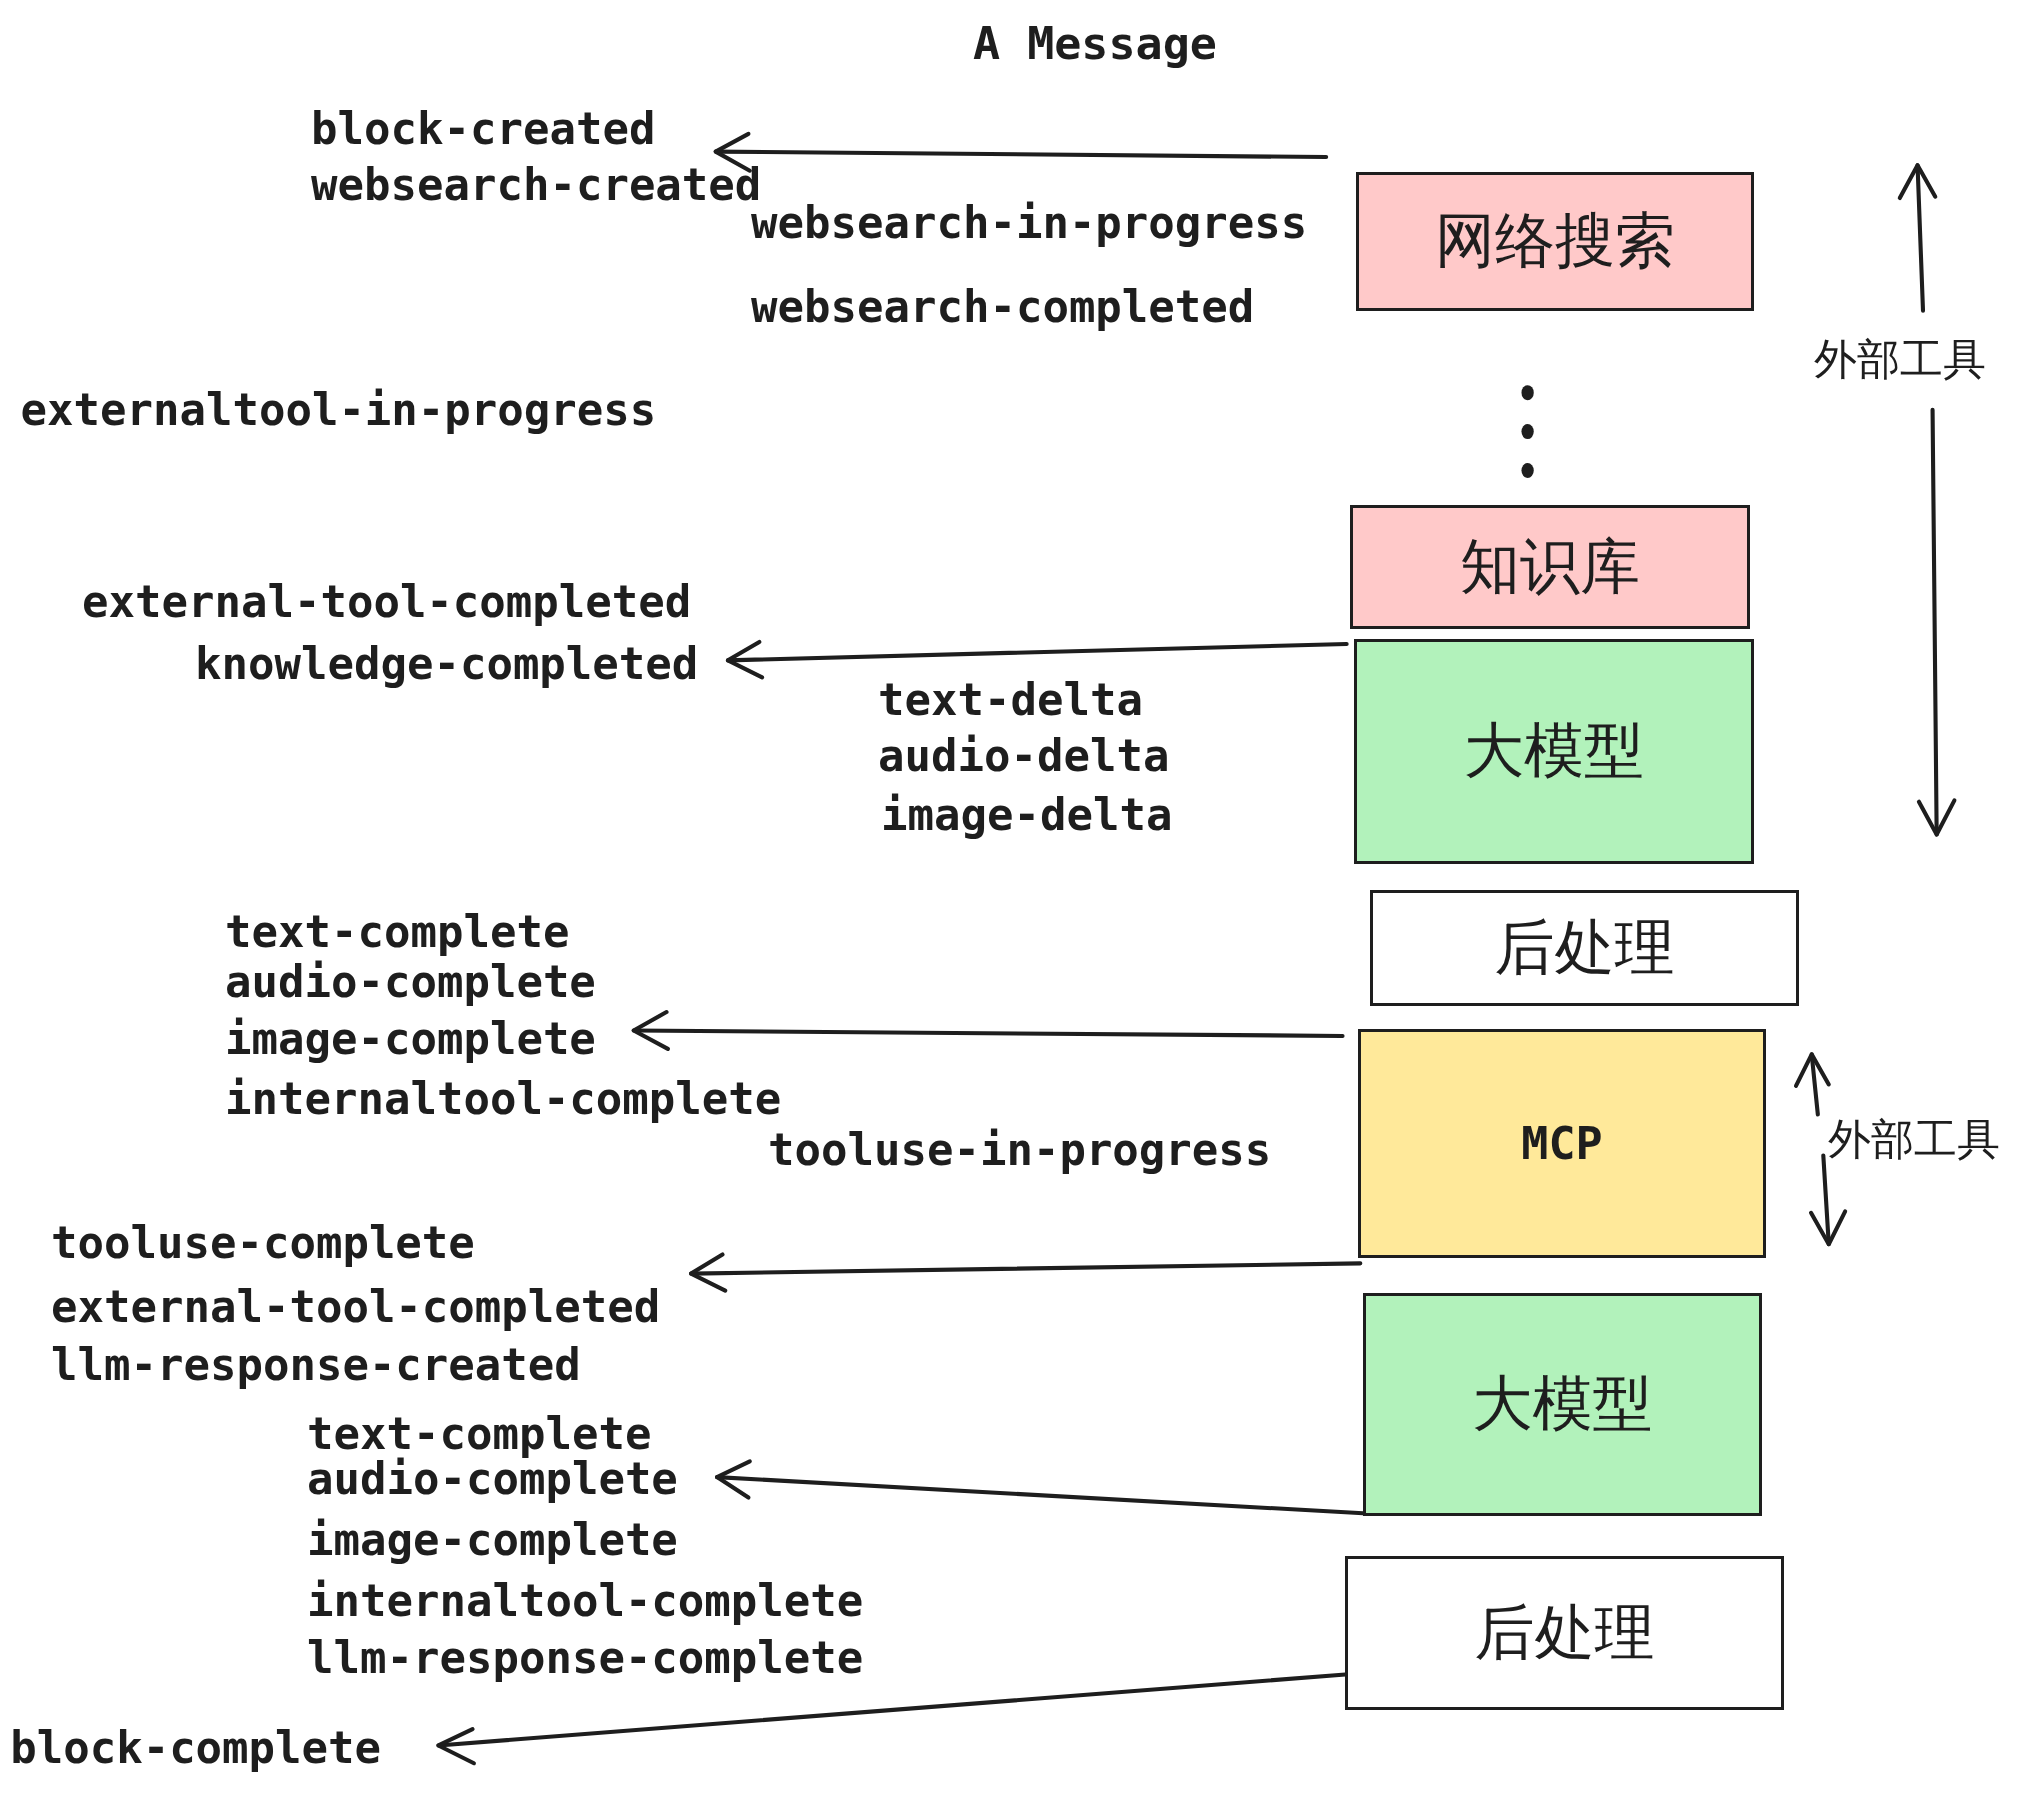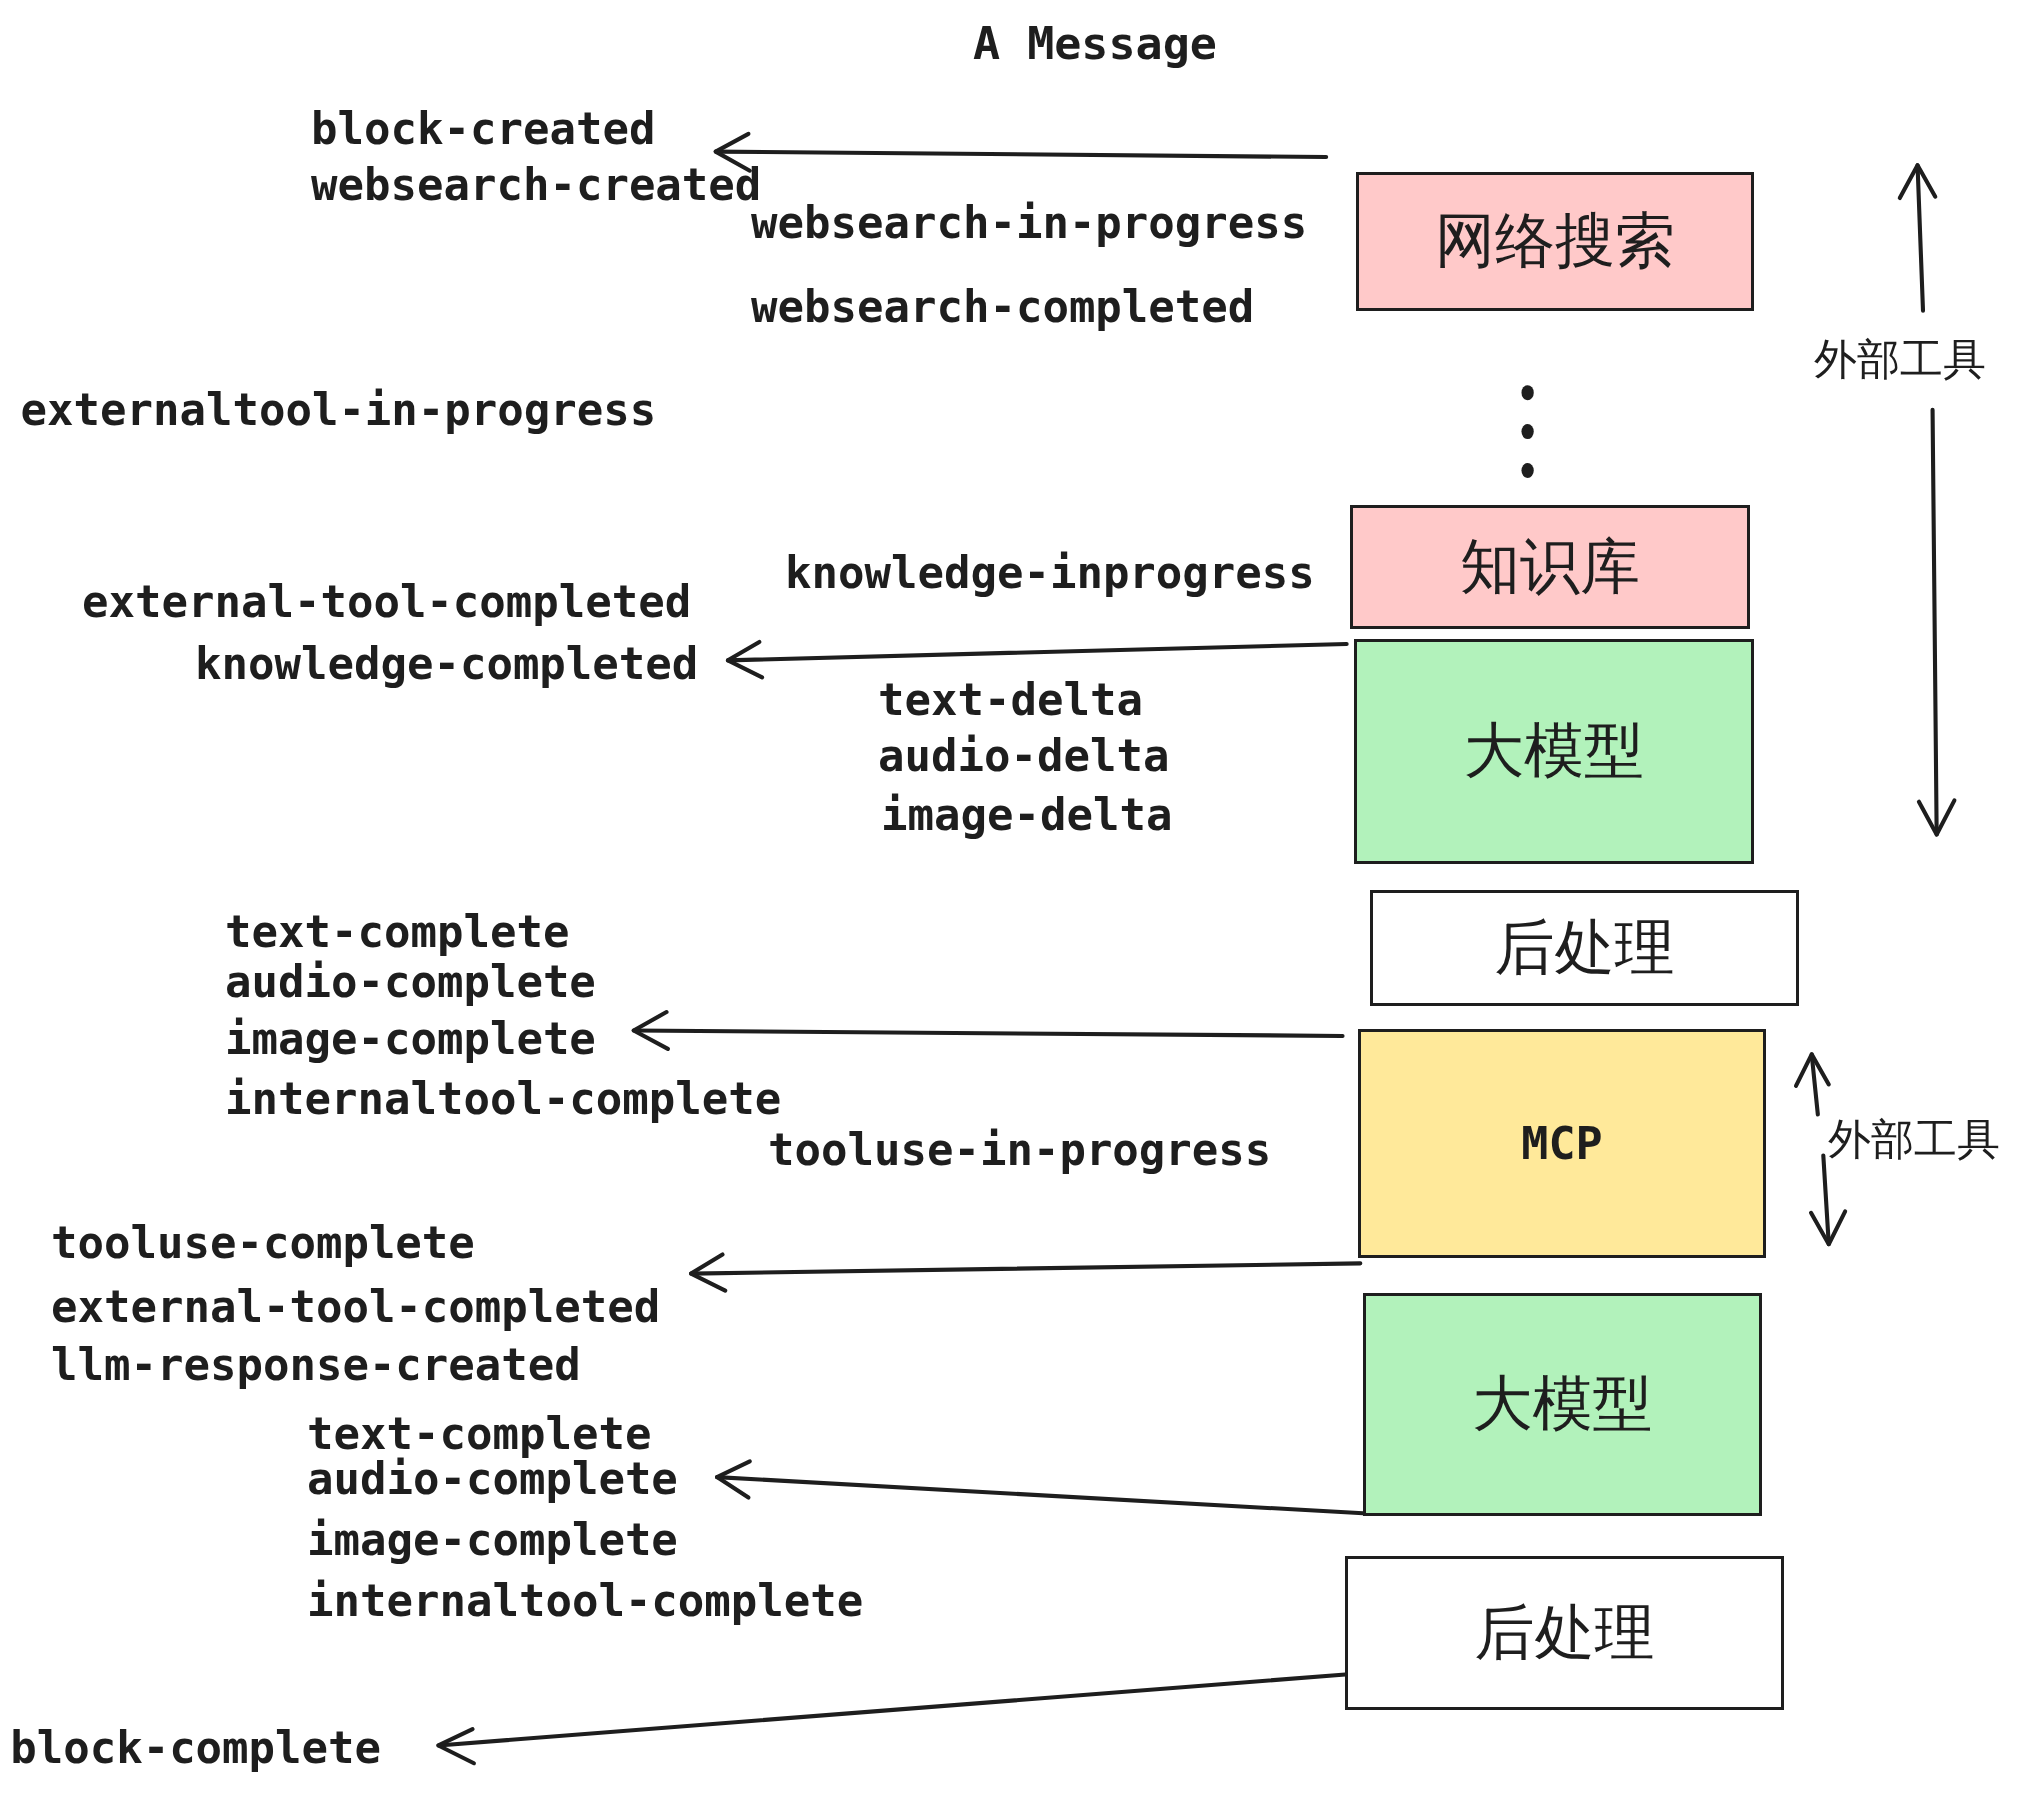--- a/index.html
+++ b/index.html
@@ -126,41 +126,41 @@
     </g>
   </svg>
 
   <div class="title" style="left:973px;top:20.5px;">A Message</div>
 
   <div class="ev" style="left:311px;top:107px;">block-created</div>
   <div class="ev" style="left:311px;top:163px;">websearch-created</div>
   <div class="ev" style="left:751px;top:201px;">websearch-in-progress</div>
   <div class="ev" style="left:751px;top:285px;">websearch-completed</div>
   <div class="ev" style="left:20.5px;top:388px;">externaltool-in-progress</div>
-  <div class="ev" style="left:785px;top:551px;">knowledge-inprogress</div>
   <div class="ev" style="left:82px;top:580px;">external-tool-completed</div>
   <div class="ev" style="left:195px;top:642px;">knowledge-completed</div>
 
   <div class="ev" style="left:878px;top:678px;">text-delta</div>
   <div class="ev" style="left:878px;top:734px;">audio-delta</div>
   <div class="ev" style="left:881px;top:793px;">image-delta</div>
 
   <div class="ev" style="left:225px;top:910px;">text-complete</div>
   <div class="ev" style="left:225px;top:960px;">audio-complete</div>
   <div class="ev" style="left:225px;top:1017px;">image-complete</div>
   <div class="ev" style="left:225px;top:1077px;">internaltool-complete</div>
   <div class="ev" style="left:768px;top:1128px;">tooluse-in-progress</div>
 
   <div class="ev" style="left:51px;top:1221px;">tooluse-complete</div>
   <div class="ev" style="left:51px;top:1285px;">external-tool-completed</div>
   <div class="ev" style="left:51px;top:1343px;">llm-response-created</div>
   <div class="ev" style="left:307px;top:1412px;">text-complete</div>
   <div class="ev" style="left:307px;top:1457px;">audio-complete</div>
   <div class="ev" style="left:307px;top:1518px;">image-complete</div>
   <div class="ev" style="left:307px;top:1579px;">internaltool-complete</div>
+  <div class="ev" style="left:307px;top:1636px;">llm-response-complete</div>
   <div class="ev" style="left:10.2px;top:1726px;">block-complete</div>
 
   <div class="box" style="left:1356px;top:172px;width:398px;height:139px;background:#ffc9c9;">
     <span class="cjk">网络搜索</span>
   </div>
 
   <div class="box" style="left:1350px;top:505px;width:400px;height:124px;background:#ffc9c9;">
     <span class="cjk">知识库</span>
   </div>
 

